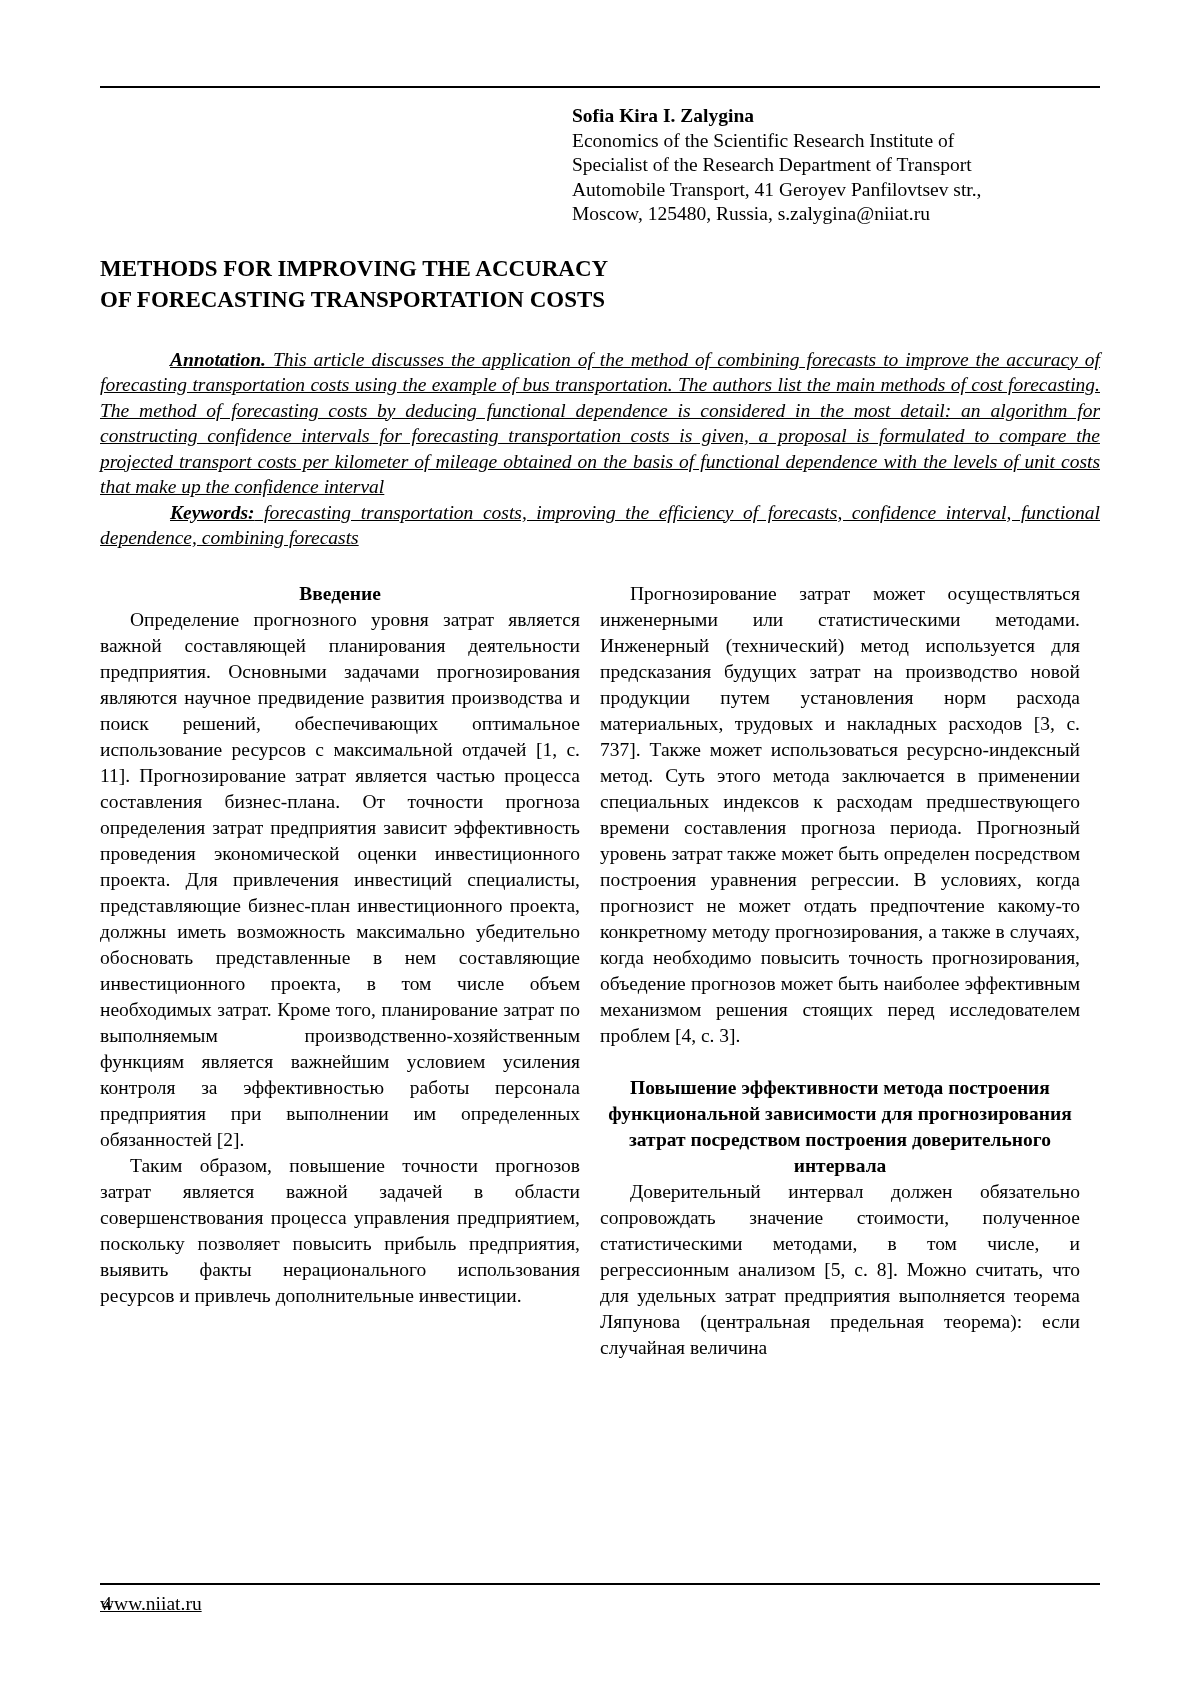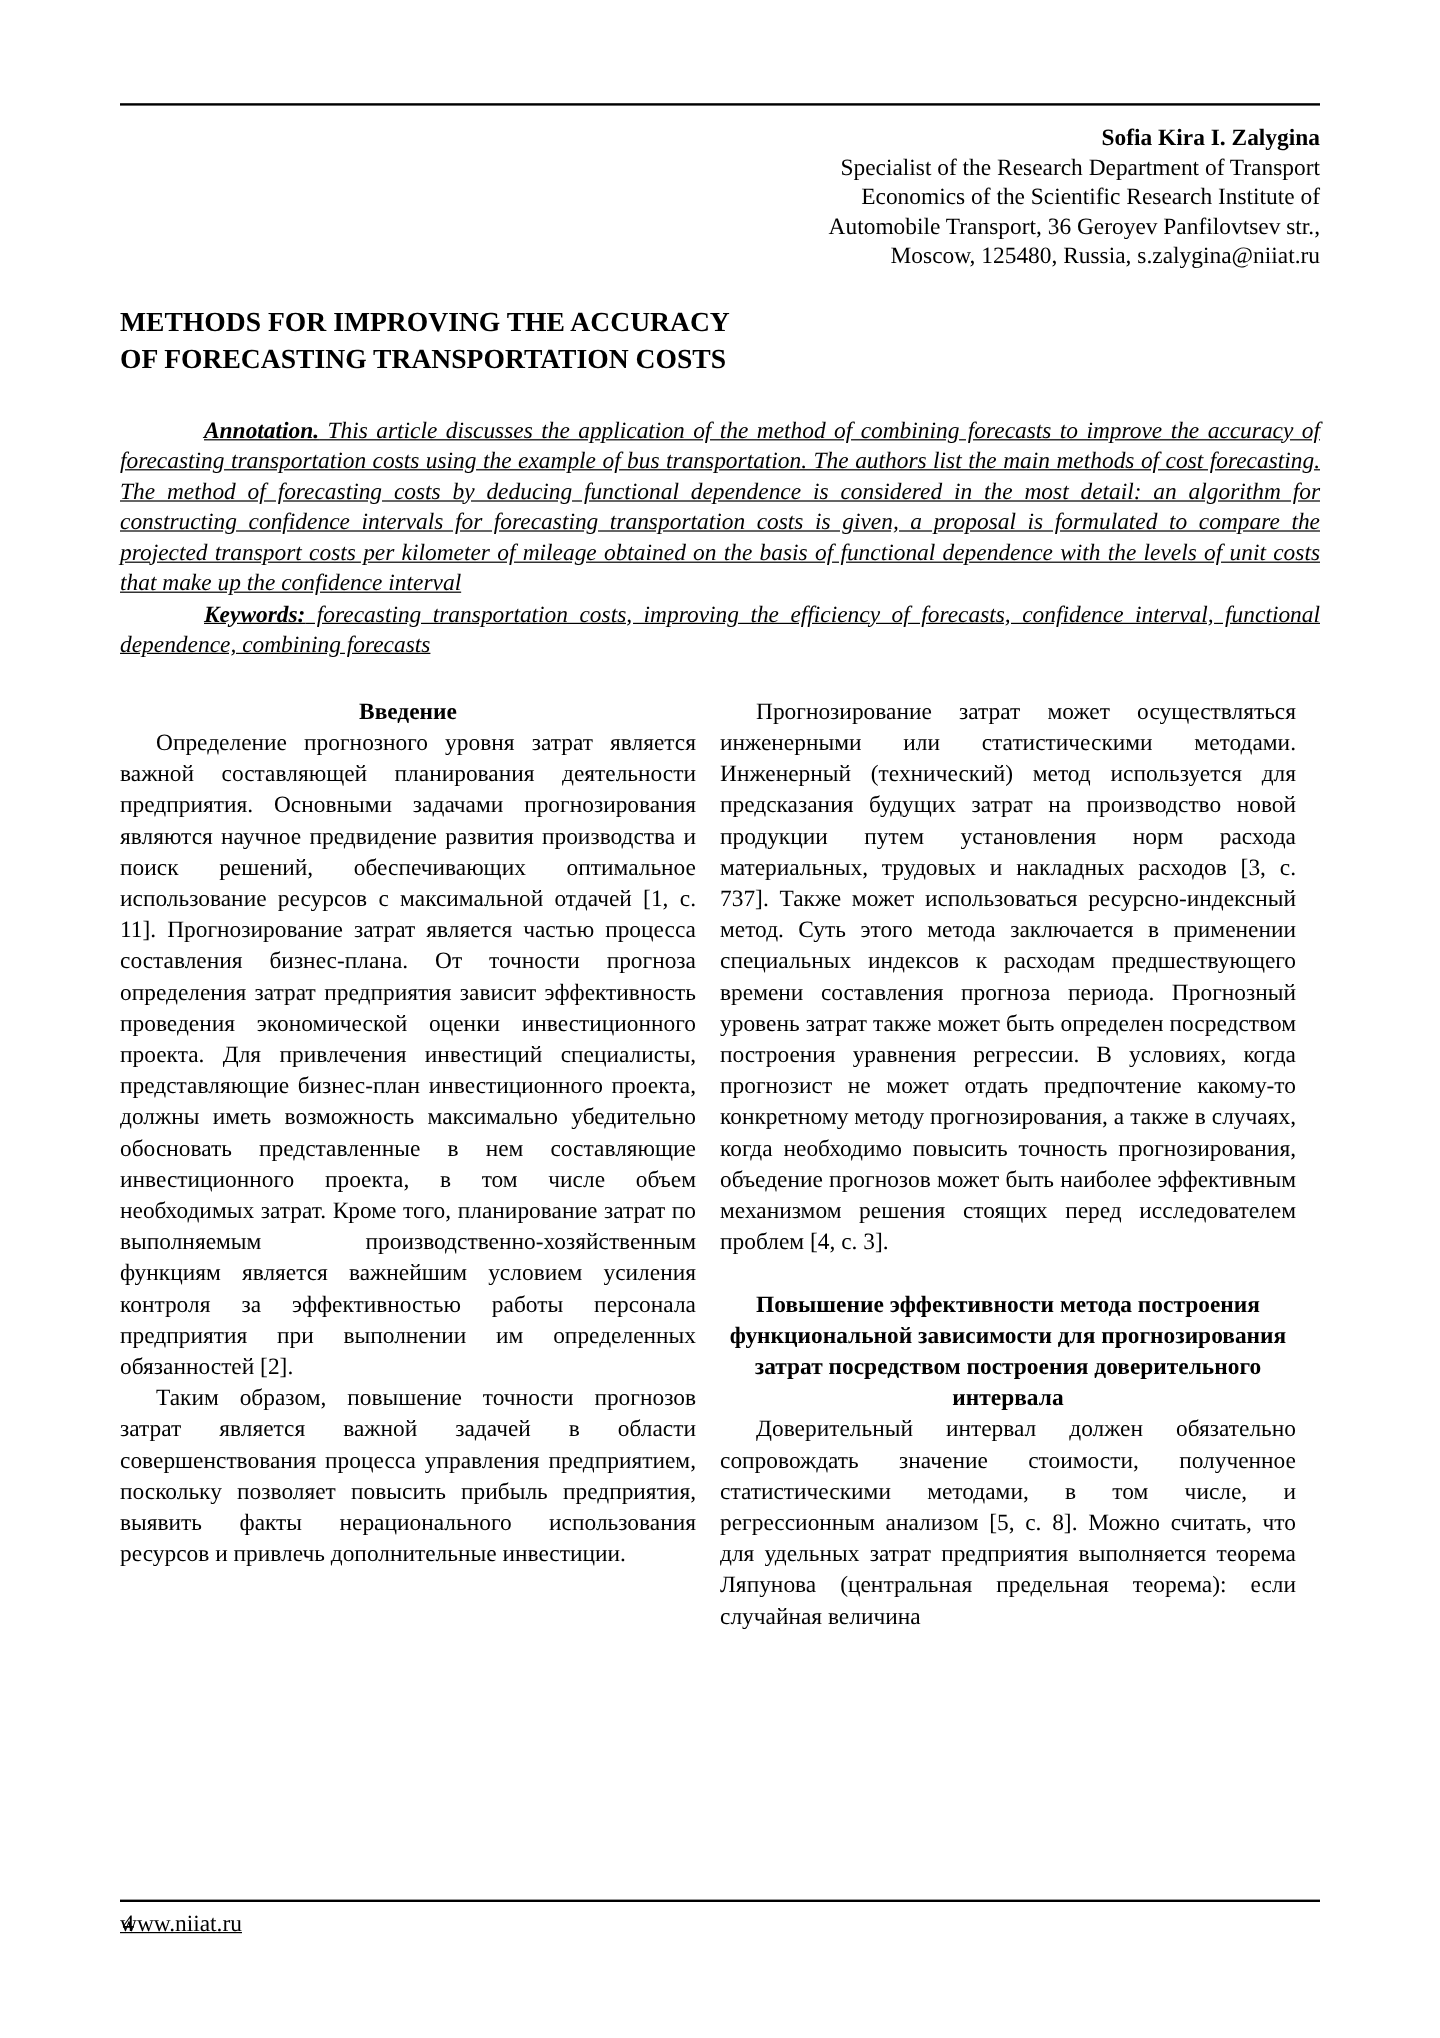--- a/index.html
+++ b/index.html
@@ -23,21 +23,20 @@
   }
   .top-rule {
     margin-top: 86px;
     border-top: 2.5px solid #000;
     height: 0;
   }
   .author-block {
     margin-top: 16px;
     margin-left: 472px;
     line-height: 24.5px;
-    text-align: right;
   }
   .author-name { font-weight: bold; }
   .paper-title {
     margin: 26px 0 0 0;
     font-weight: bold;
     font-size: 23px;
     line-height: 31px;
   }
   .abstract {
     margin-top: 32px;
@@ -98,23 +97,23 @@
 </style>
 </head>
 <body>
 
 <div class="page">
 
   <div class="top-rule"></div>
 
   <div class="author-block">
     <div class="author-name">Sofia Kira I. Zalygina</div>
+    <div>Economics of the Scientific Research Institute of</div>
     <div>Specialist of the Research Department of Transport</div>
-    <div>Economics of the Scientific Research Institute of</div>
-    <div>Automobile Transport, 36 Geroyev Panfilovtsev str.,</div>
+    <div>Automobile Transport, 41 Geroyev Panfilovtsev str.,</div>
     <div>Moscow, 125480, Russia, s.zalygina@niiat.ru</div>
   </div>
 
   <h1 class="paper-title">
     <div>METHODS FOR IMPROVING THE ACCURACY</div>
     <div>OF FORECASTING TRANSPORTATION COSTS</div>
   </h1>
 
   <div class="abstract">
     <p><span class="label">Annotation.</span><span> This article discusses the application of the method of combining forecasts to improve the accuracy of forecasting transportation costs using the example of bus transportation. The authors list the main methods of cost forecasting. The method of forecasting costs by deducing functional dependence is considered in the most detail: an algorithm for constructing confidence intervals for forecasting transportation costs is given, a proposal is formulated to compare the projected transport costs per kilometer of mileage obtained on the basis of functional dependence with the levels of unit costs that make up the confidence interval</span></p>

